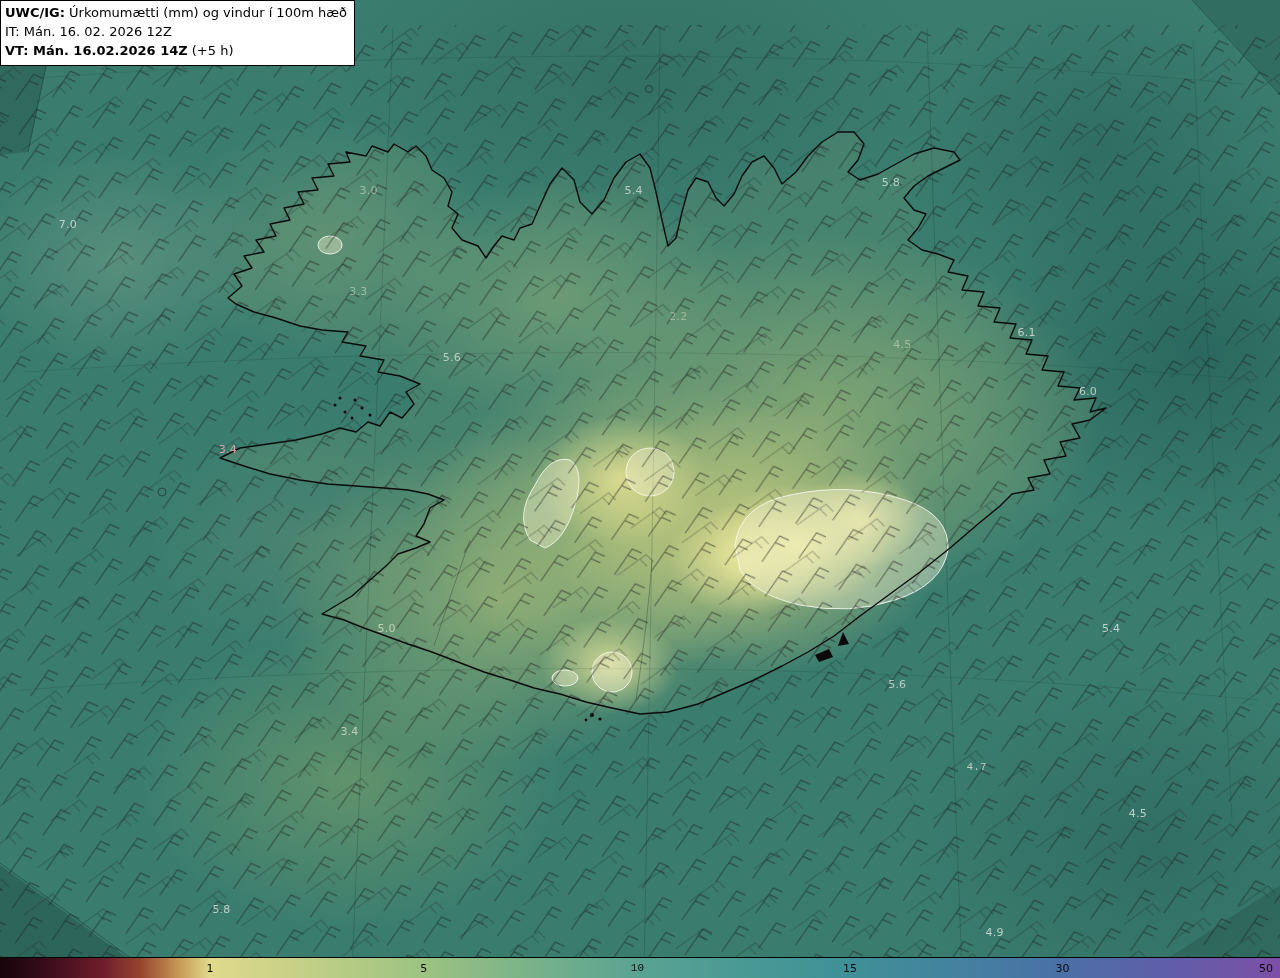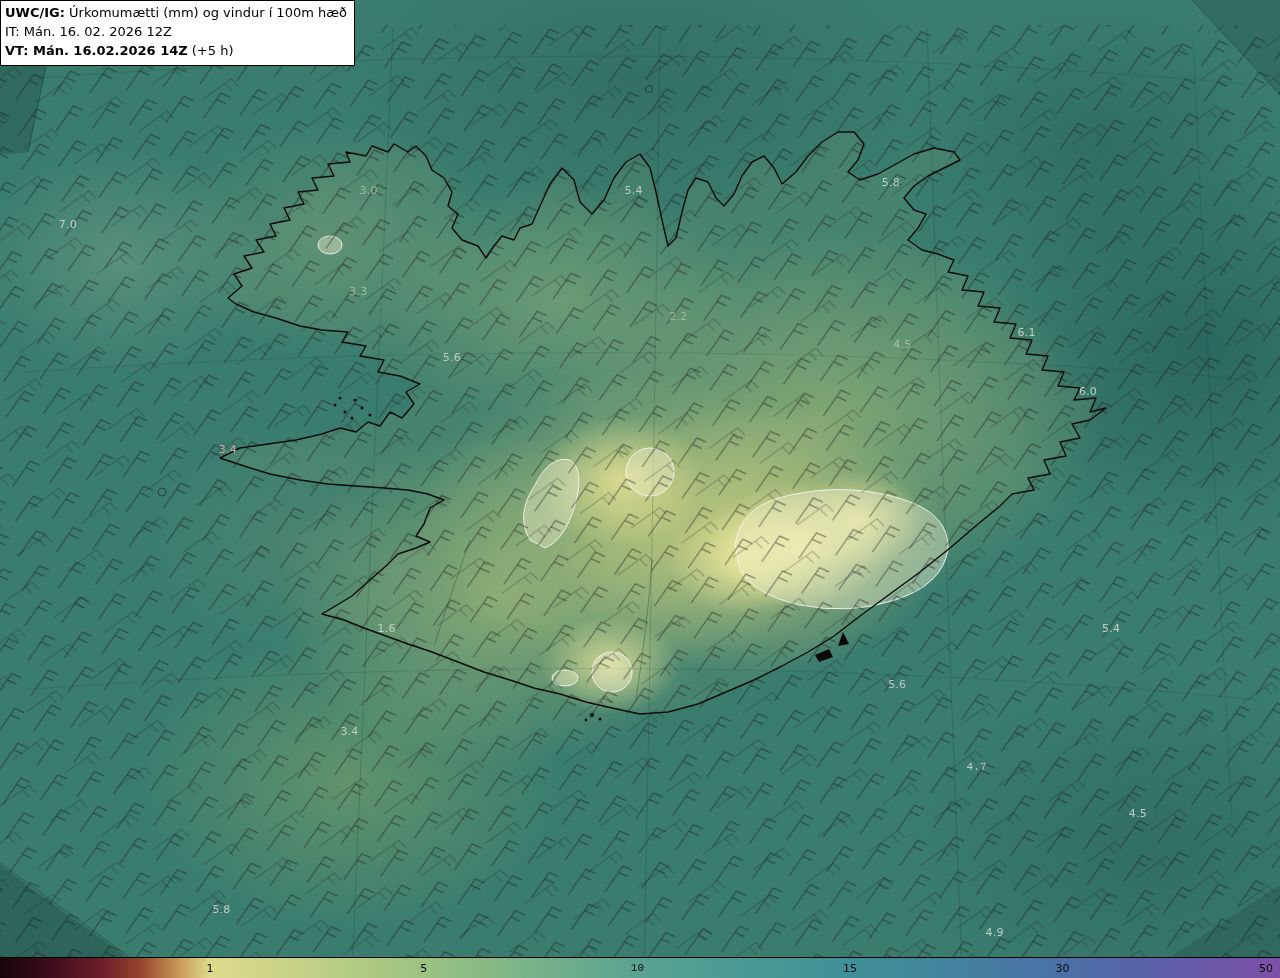--- a/index.html
+++ b/index.html
@@ -160,21 +160,21 @@
       <span class="vlabel" style="left: 28.8%; top: 19.4%; color: rgb(207, 216, 194); opacity: 0.6;">3.0</span>
       <span class="vlabel" style="left: 49.5%; top: 19.4%; color: rgb(217, 222, 216); opacity: 0.8;">5.4</span>
       <span class="vlabel" style="left: 69.6%; top: 18.6%; color: rgb(217, 222, 216); opacity: 0.8;">5.8</span>
       <span class="vlabel" style="left: 28%; top: 29.8%; color: rgb(207, 216, 194); opacity: 0.6;">3.3</span>
       <span class="vlabel" style="left: 80.2%; top: 29.9%; color: rgb(217, 222, 216); opacity: 0.85; margin-top: 40px;">6.1</span>
       <span class="vlabel" style="left: 35.3%; top: 36.5%; color: rgb(217, 222, 216); opacity: 0.8;">5.6</span>
       <span class="vlabel" style="left: 70.5%; top: 35.2%; color: rgb(216, 220, 196); opacity: 0.55;">4.5</span>
       <span class="vlabel" style="left: 85%; top: 40%; color: rgb(217, 222, 216); opacity: 0.85;">6.0</span>
       <span class="vlabel" style="left: 17.8%; top: 45.9%; color: rgb(231, 168, 168); opacity: 0.9;">3.4</span>
       <span class="vlabel" style="left: 53%; top: 32.3%; color: rgb(214, 220, 192); opacity: 0.5;">2.2</span>
-      <span class="vlabel" style="left: 30.2%; top: 64.2%; color: rgb(227, 227, 210); opacity: 0.75;">1.6</span>
+      <span class="vlabel" style="left: 30.2%; top: 64.2%; color: rgb(227, 227, 210); opacity: 0.75;">5.0</span>
       <span class="vlabel" style="left: 86.8%; top: 64.2%; color: rgb(217, 222, 216); opacity: 0.85;">5.4</span>
       <span class="vlabel" style="left: 70.1%; top: 69.9%; color: rgb(217, 222, 216); opacity: 0.8;">5.6</span>
       <span class="vlabel" style="left: 27.3%; top: 74.7%; color: rgb(223, 226, 207); opacity: 0.75;">3.4</span>
       <span class="vlabel" style="left: 76.3%; top: 78.4%; color: rgb(217, 222, 216); opacity: 0.85; font-family: Liberation Mono, monospace;">4.7</span>
       <span class="vlabel" style="left: 88.9%; top: 83.1%; color: rgb(217, 222, 216); opacity: 0.85;">4.5</span>
       <span class="vlabel" style="left: 17.3%; top: 92.9%; color: rgb(217, 222, 216); opacity: 0.85;">5.8</span>
       <span class="vlabel" style="left: 77.7%; top: 95.3%; color: rgb(217, 222, 216); opacity: 0.85;">4.9</span>
     </div>
 
   <div class="titlebox">

